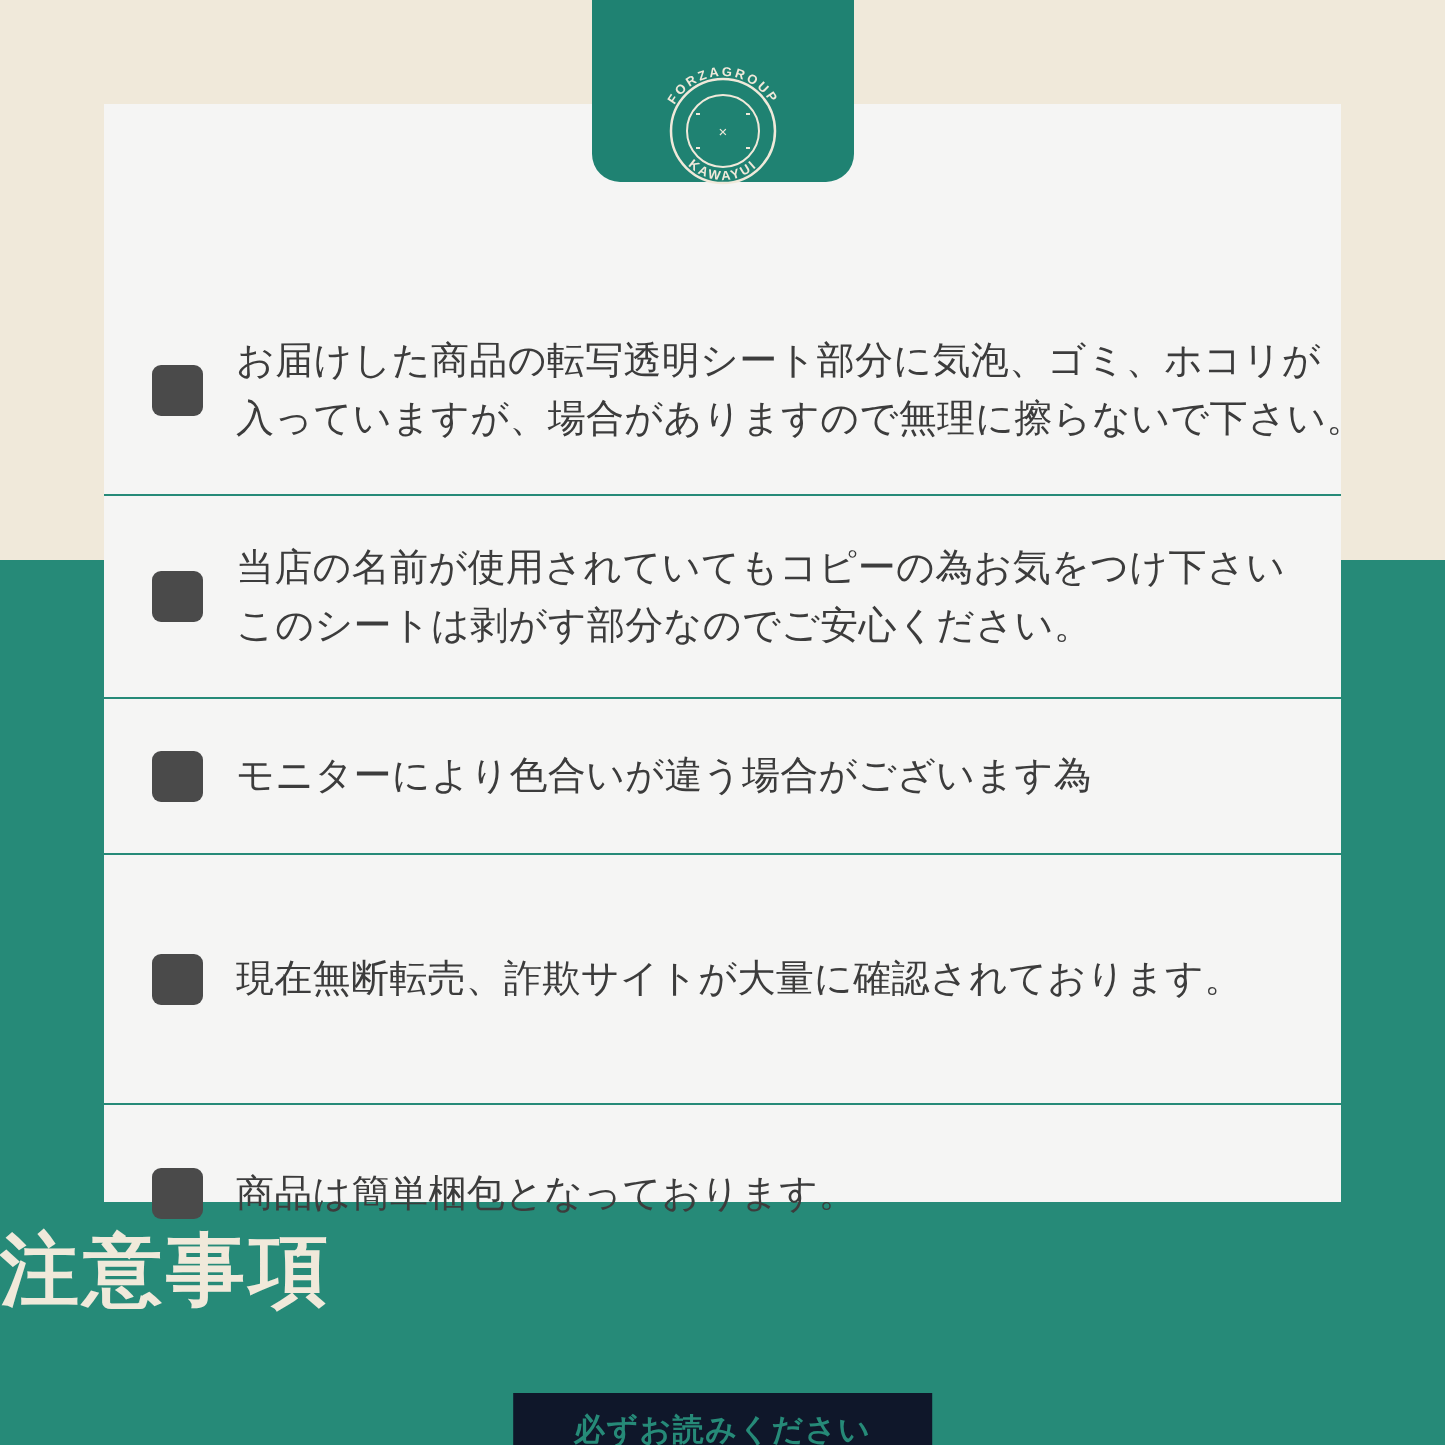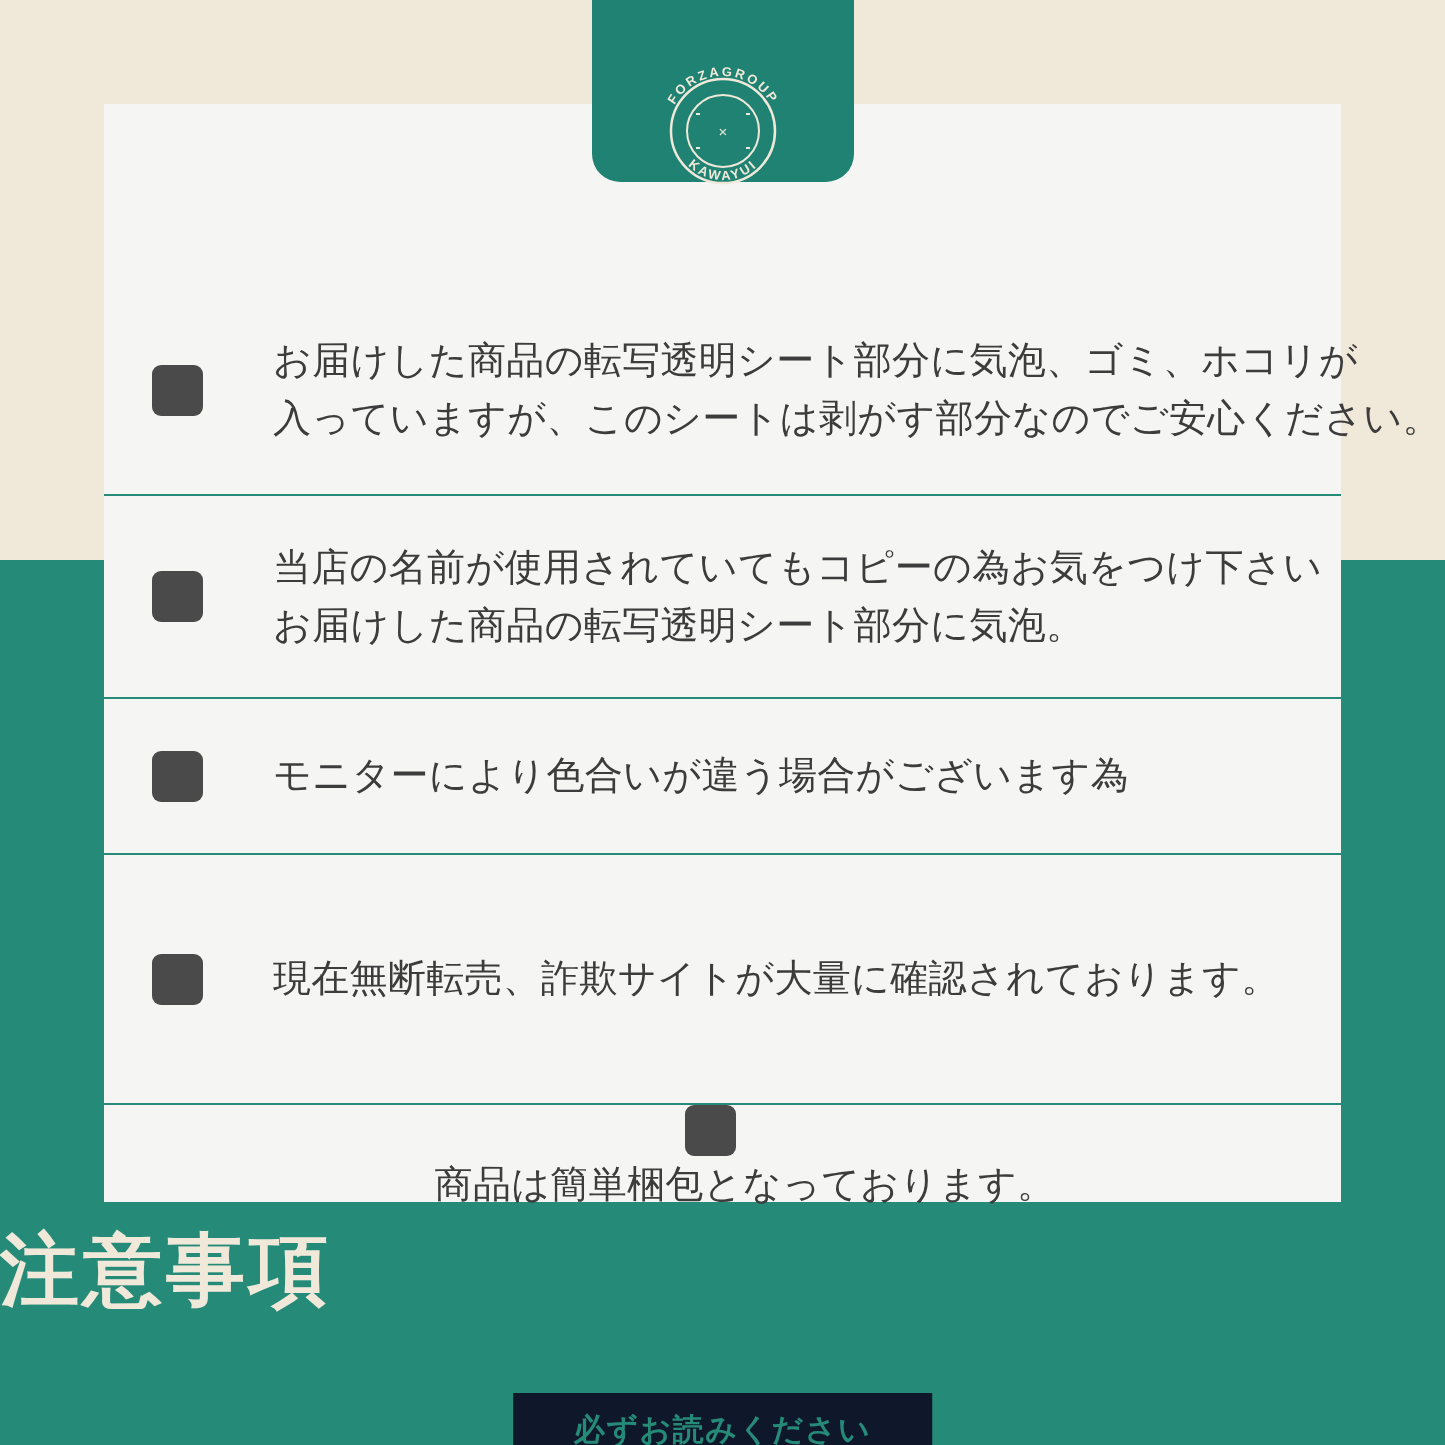--- a/index.html
+++ b/index.html
@@ -72,21 +72,20 @@
 
   .row {
     display: flex;
     align-items: center;
     padding: 0 40px 0 48px;
     border-bottom: 2.5px solid #268a78;
     box-sizing: border-box;
   }
   .row:last-child {
     border-bottom: none;
-    flex-direction: column;
   }
   .row-1 { height: 210px; }
   .row-2 { height: 203px; }
   .row-3 { height: 156px; }
   .row-4 { height: 250px; }
   .row-5 { height: 177px; }
 
   .bullet {
     flex: 0 0 auto;
     width: 51px;
@@ -96,21 +95,21 @@
     margin-right: 33px;
   }
 
   .row-text {
     color: #3c3c3c;
     font-size: 38px;
     line-height: 1.52;
     letter-spacing: 0.3px;
     font-weight: 500;
   }
-  .row-text div { white-space: nowrap; margin-left: 37px; }
+  .row-text div { white-space: nowrap; }
 
   
   .footer-title {
     position: absolute;
     left: 0;
     top: 1218px;
     width: 1445px;
     color: #f0e9da;
     font-size: 79px;
     font-weight: bold;
@@ -140,29 +139,29 @@
   <div class="band-green"></div>
 
   <div class="card">
 
     <div class="rows">
 
       <div class="row row-1">
         <div class="bullet"></div>
         <div class="row-text">
           <div>お届けした商品の転写透明シート部分に気泡、ゴミ、ホコリが</div>
-          <div>入っていますが、このシートは剥がす部分なのでご安心ください。</div>
+          <div>入っていますが、場合がありますので無理に擦らないで下さい。</div>
         </div>
       </div>
 
       <div class="row row-2">
         <div class="bullet"></div>
         <div class="row-text">
           <div>当店の名前が使用されていてもコピーの為お気をつけ下さい</div>
-          <div>お届けした商品の転写透明シート部分に気泡。</div>
+          <div>このシートは剥がす部分なのでご安心ください。</div>
         </div>
       </div>
 
       <div class="row row-3">
         <div class="bullet"></div>
         <div class="row-text">
           <div>モニターにより色合いが違う場合がございます為</div>
         </div>
       </div>
 

